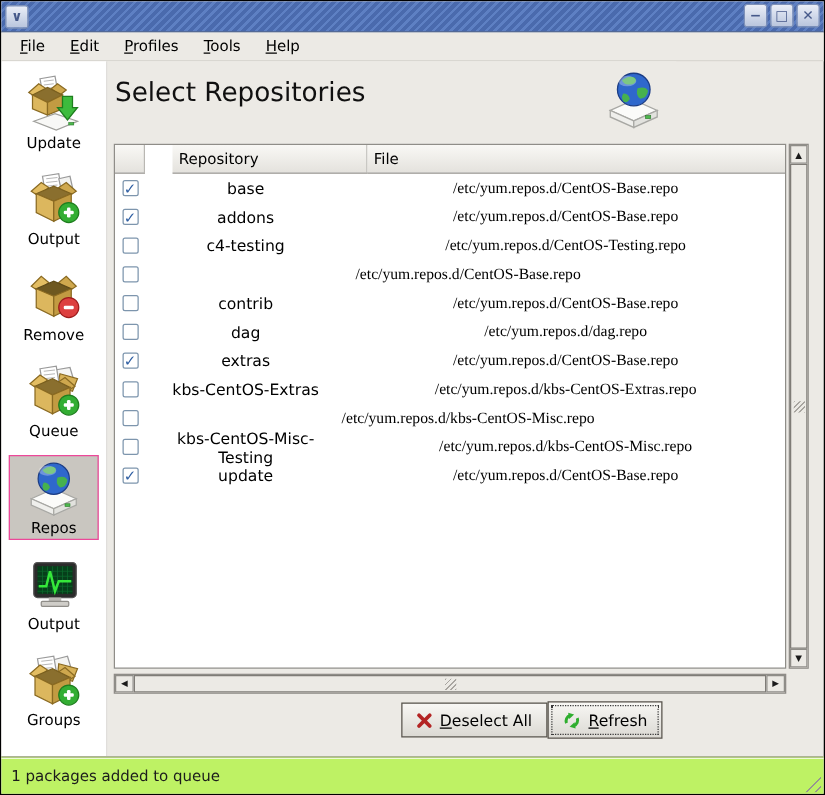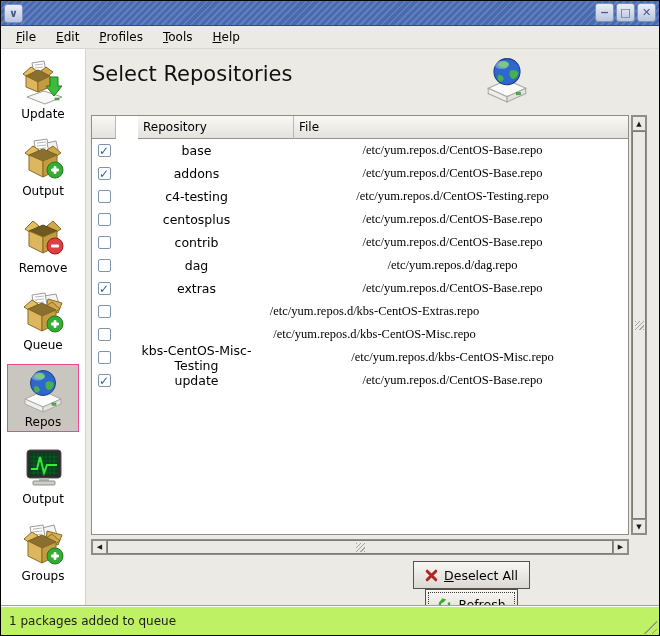--- a/index.html
+++ b/index.html
@@ -101,21 +101,21 @@
   }
   .vscroll .scroll-btn { height:15px; width:100%; }
   .hscroll .scroll-btn { width:15px; height:100%; }
   .thumb { flex:1; background:#eceae5; border:1px solid #7f7c77; position:relative; }
   .thumb::after {
     content:""; position:absolute; left:50%; top:50%; width:9px; height:9px;
     margin:-4.5px 0 0 -4.5px;
     background:repeating-linear-gradient(135deg,#a8a5a0 0 1px,transparent 1px 3px);
   }
   
-  .buttons-row { position:absolute; right:11px; top:512px; display:flex; gap:0; align-items:center;flex-direction:column; }
+  .buttons-row { position:absolute; right:11px; top:512px; display:flex; gap:0; align-items:center; }
   .btn {
     height:28px; display:flex; align-items:center; gap:6px; padding:0 11px;
     background:linear-gradient(#f8f7f4,#dbd9d3);
     border:1px solid #56524b; font-size:12.5px; color:#000; cursor:default;
   }
   .btn.focus-default { height:30px; outline:1px dotted #3a3a3a; outline-offset:-4px; }
   .btn-label { display:inline-block; }
   .btn-label::first-letter { text-decoration:underline; }
   
   .statusbar {
@@ -334,21 +334,20 @@
       <span class="checkbox"></span>
     </div>
     <div class="cell1">c4-testing</div>
     <div class="cell2">/etc/yum.repos.d/CentOS-Testing.repo</div>
   </div>
 
   <div class="row">
     <div class="cell0">
       <span class="checkbox"></span>
     </div>
-    <div class="cell1">centosplus</div>
     <div class="cell2">/etc/yum.repos.d/CentOS-Base.repo</div>
   </div>
 
   <div class="row">
     <div class="cell0">
       <span class="checkbox"></span>
     </div>
     <div class="cell1">contrib</div>
     <div class="cell2">/etc/yum.repos.d/CentOS-Base.repo</div>
   </div>
@@ -366,20 +365,21 @@
       <span class="checkbox">✓</span>
     </div>
     <div class="cell1">extras</div>
     <div class="cell2">/etc/yum.repos.d/CentOS-Base.repo</div>
   </div>
 
   <div class="row">
     <div class="cell0">
       <span class="checkbox"></span>
     </div>
+    <div class="cell1">kbs-CentOS-Extras</div>
     <div class="cell2">/etc/yum.repos.d/kbs-CentOS-Extras.repo</div>
   </div>
 
   <div class="row">
     <div class="cell0">
       <span class="checkbox"></span>
     </div>
     <div class="cell2">/etc/yum.repos.d/kbs-CentOS-Misc.repo</div>
   </div>
 

